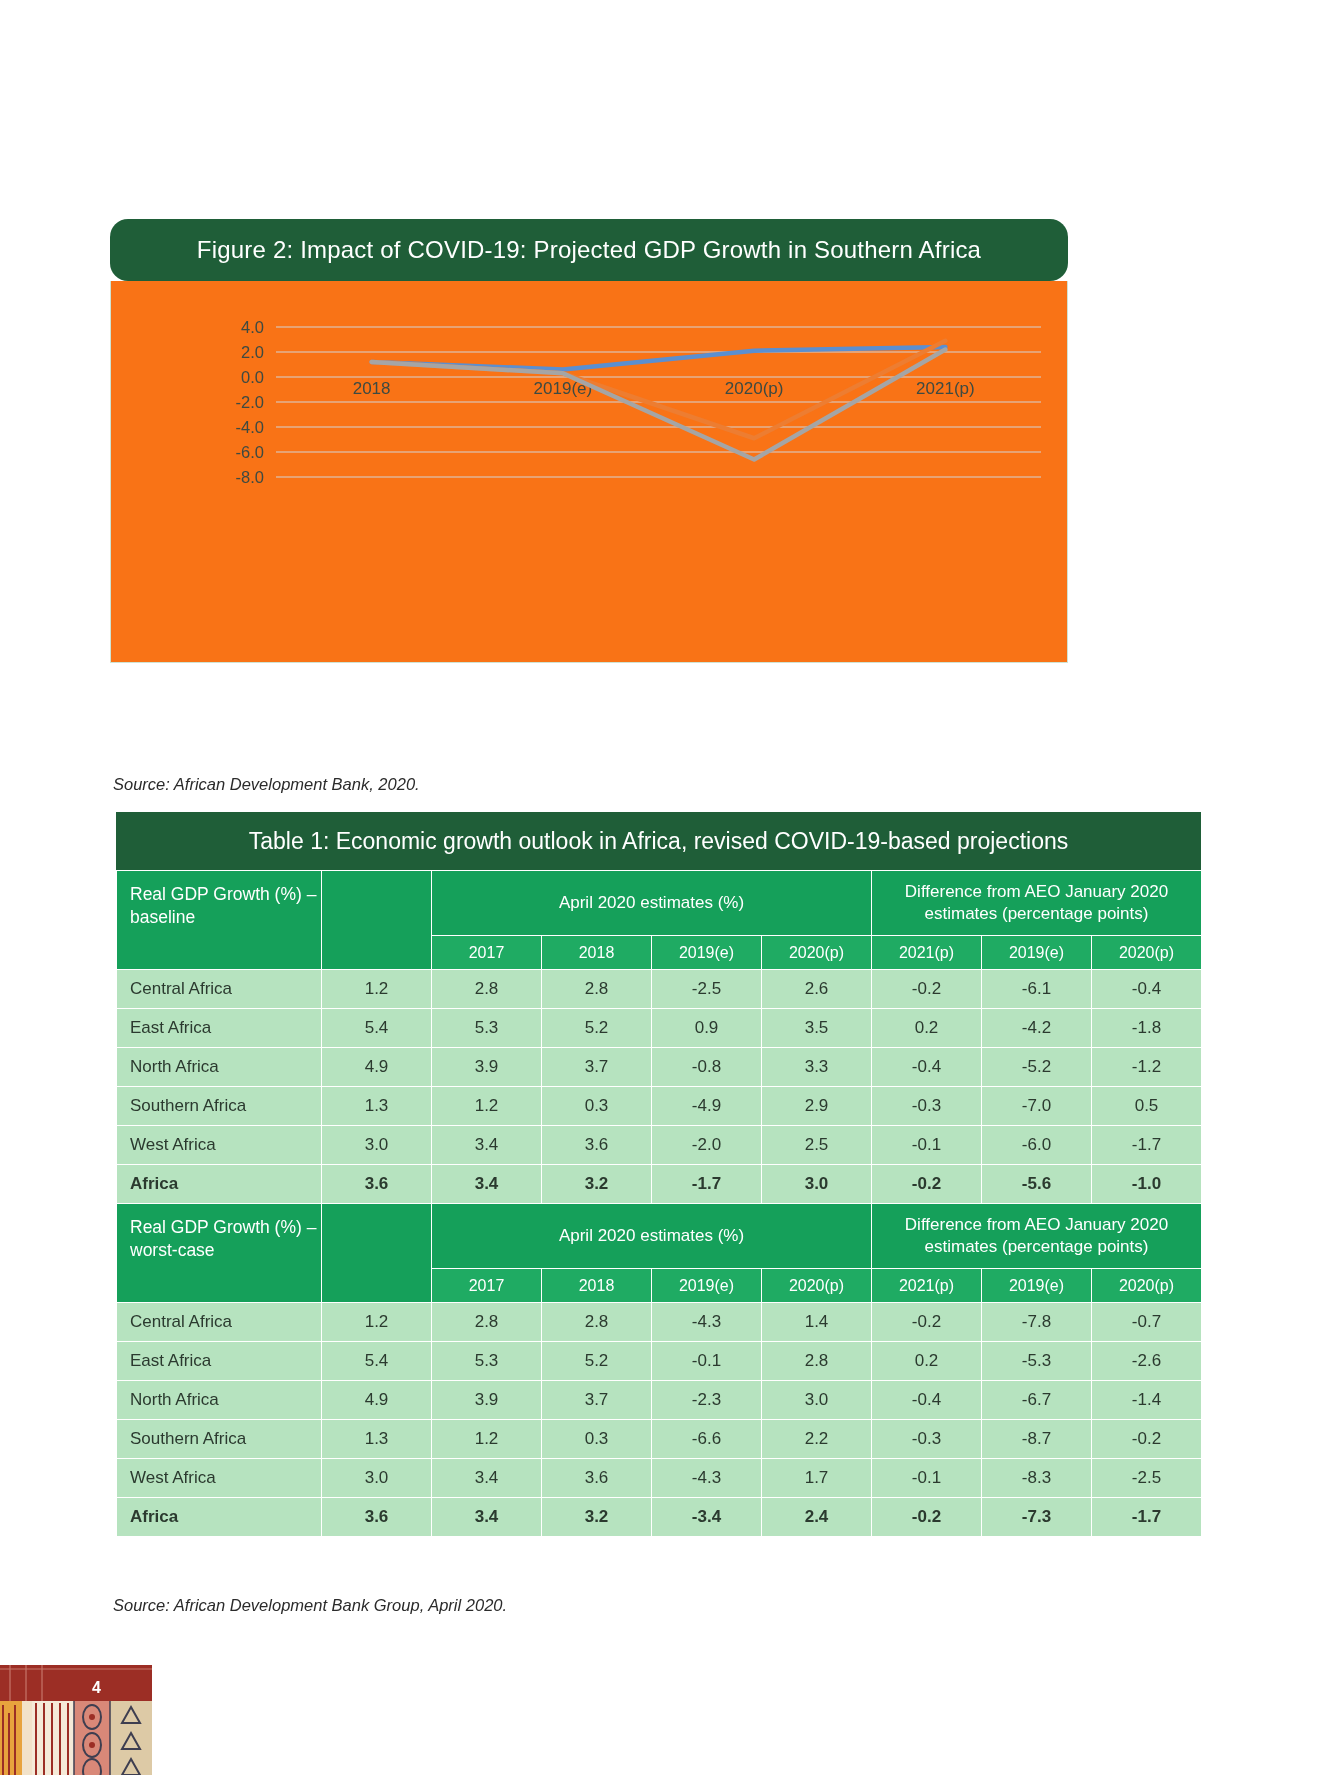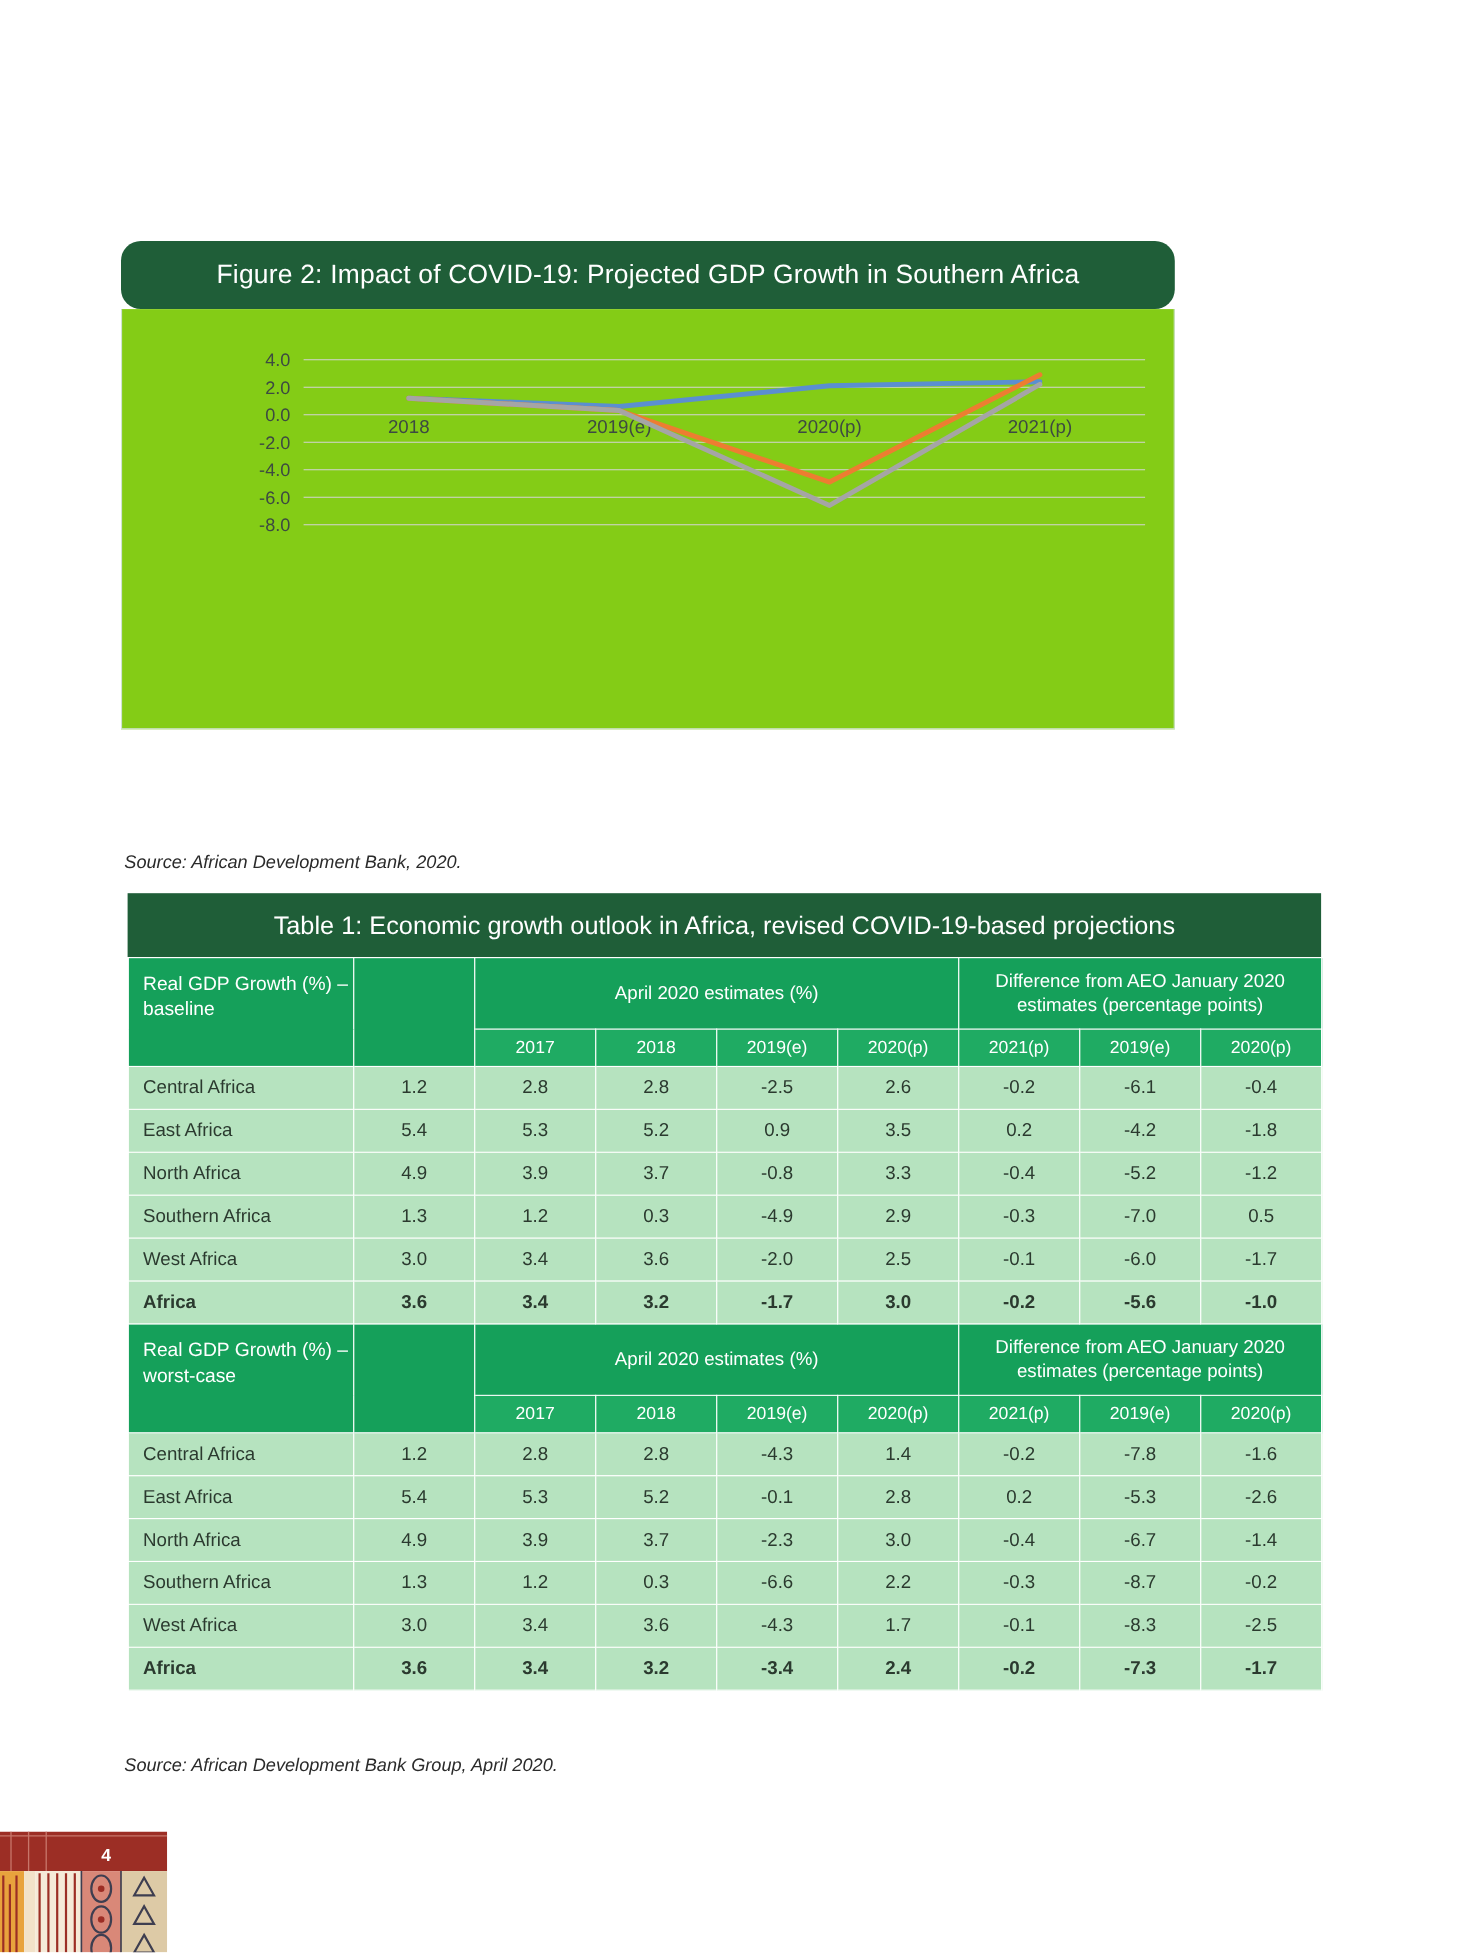--- a/index.html
+++ b/index.html
@@ -20,21 +20,21 @@
   }
 
   
   .figure-block { position: absolute; left: 110px; top: 219px; width: 958px; }
   .fig-title-bar {
     background: #1f5e38; color: #ffffff;
     height: 62px; display: flex; align-items: center; justify-content: center;
     font-size: 24px; font-weight: 400; letter-spacing: .2px; border-radius: 18px;
   }
   .fig-body {
-    background: #84cc16; border: 1px solid #cfe3d3; border-top: none;
+    background: #f97316; border: 1px solid #cfe3d3; border-top: none;
     height: 382px; position: relative;
   }
 
   
   .chart-wrap { position: absolute; left: 0; top: 0; width: 958px; height: 300px; }
   .chart-svg { display: block; }
   .ytick { font-size: 16.5px; fill: #3d4a42; font-family: "Liberation Sans", sans-serif; }
   .xtick { font-size: 17px; fill: #3d4a42; font-family: "Liberation Sans", sans-serif; }
 
   .legend {
@@ -264,21 +264,21 @@
           </tr>
           <tr>
             <td class="cell-label">Central Africa</td>
             <td class="cell-num">1.2</td>
             <td class="cell-num">2.8</td>
             <td class="cell-num">2.8</td>
             <td class="cell-num">-4.3</td>
             <td class="cell-num">1.4</td>
             <td class="cell-num">-0.2</td>
             <td class="cell-num">-7.8</td>
-            <td class="cell-num">-1.6</td>
+            <td class="cell-num">-0.7</td>
           </tr>
           <tr>
             <td class="cell-label">East Africa</td>
             <td class="cell-num">5.4</td>
             <td class="cell-num">5.3</td>
             <td class="cell-num">5.2</td>
             <td class="cell-num">-0.1</td>
             <td class="cell-num">2.8</td>
             <td class="cell-num">0.2</td>
             <td class="cell-num">-5.3</td>

